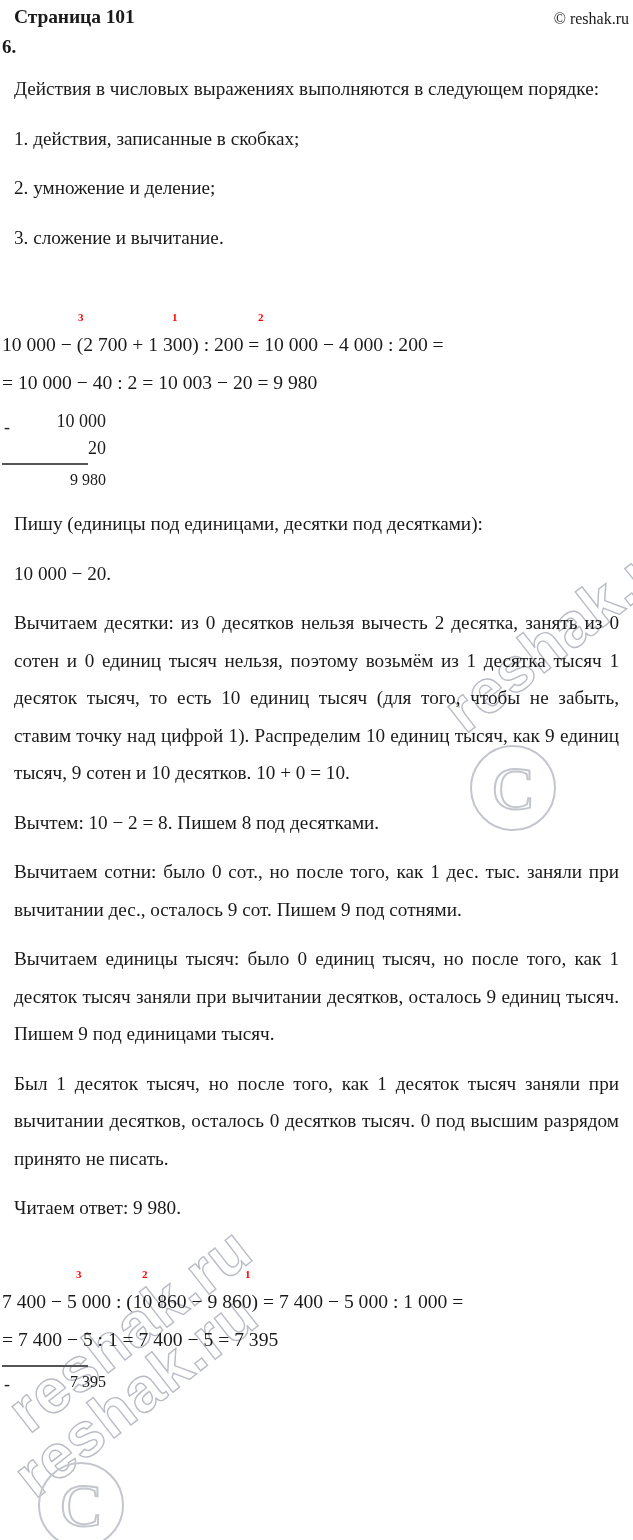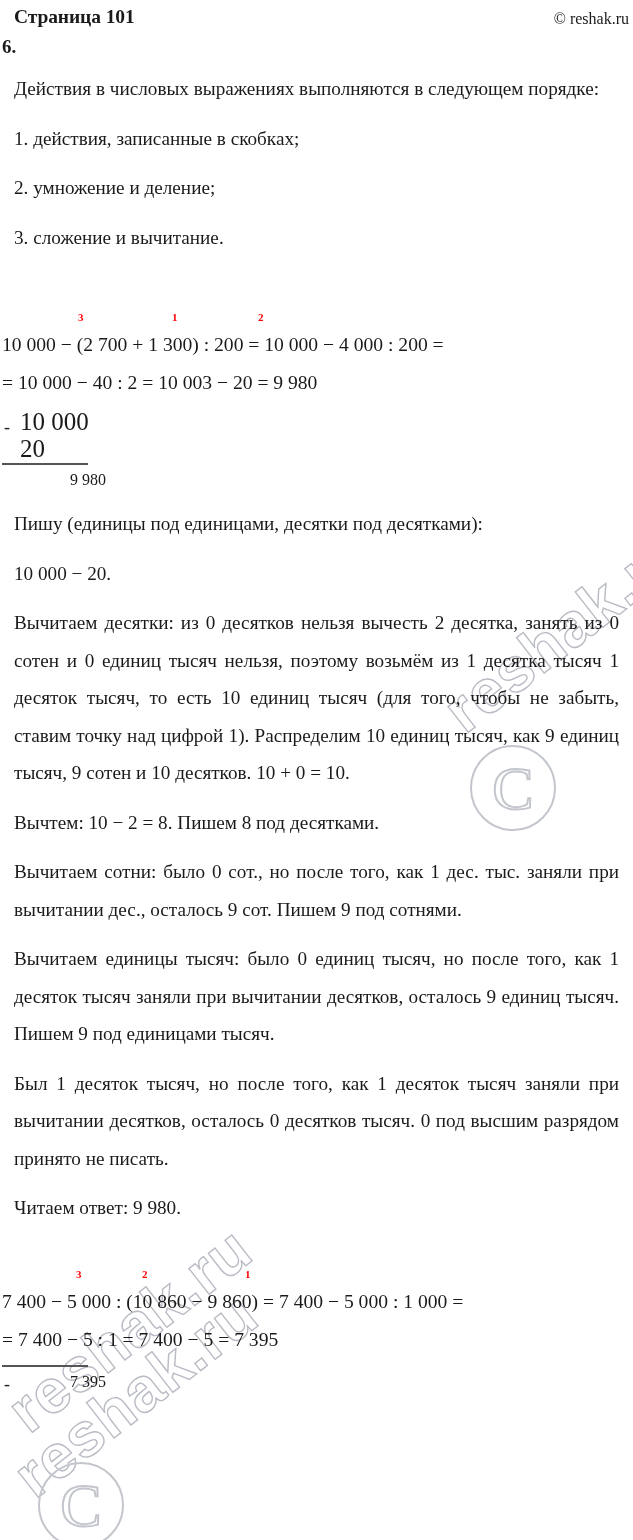--- a/index.html
+++ b/index.html
@@ -98,22 +98,23 @@
     top: 14px;
     font-size: 18px;
     line-height: 10px;
     color: #222;
   }
   .colsub .rows {
     margin-left: 18px;
     width: 86px;
   }
   .colsub .num {
-    font-size: 25px;
+    font-size: 18px;
     line-height: 27px;
+    text-align: right;
     white-space: nowrap;
   }
   .colsub .rule {
     border-bottom: 2px solid #555;
     margin: 1px 0 1px 0;
     width: 86px;
   }
   .colsub .result {
     font-size: 16px;
     line-height: 27px;

